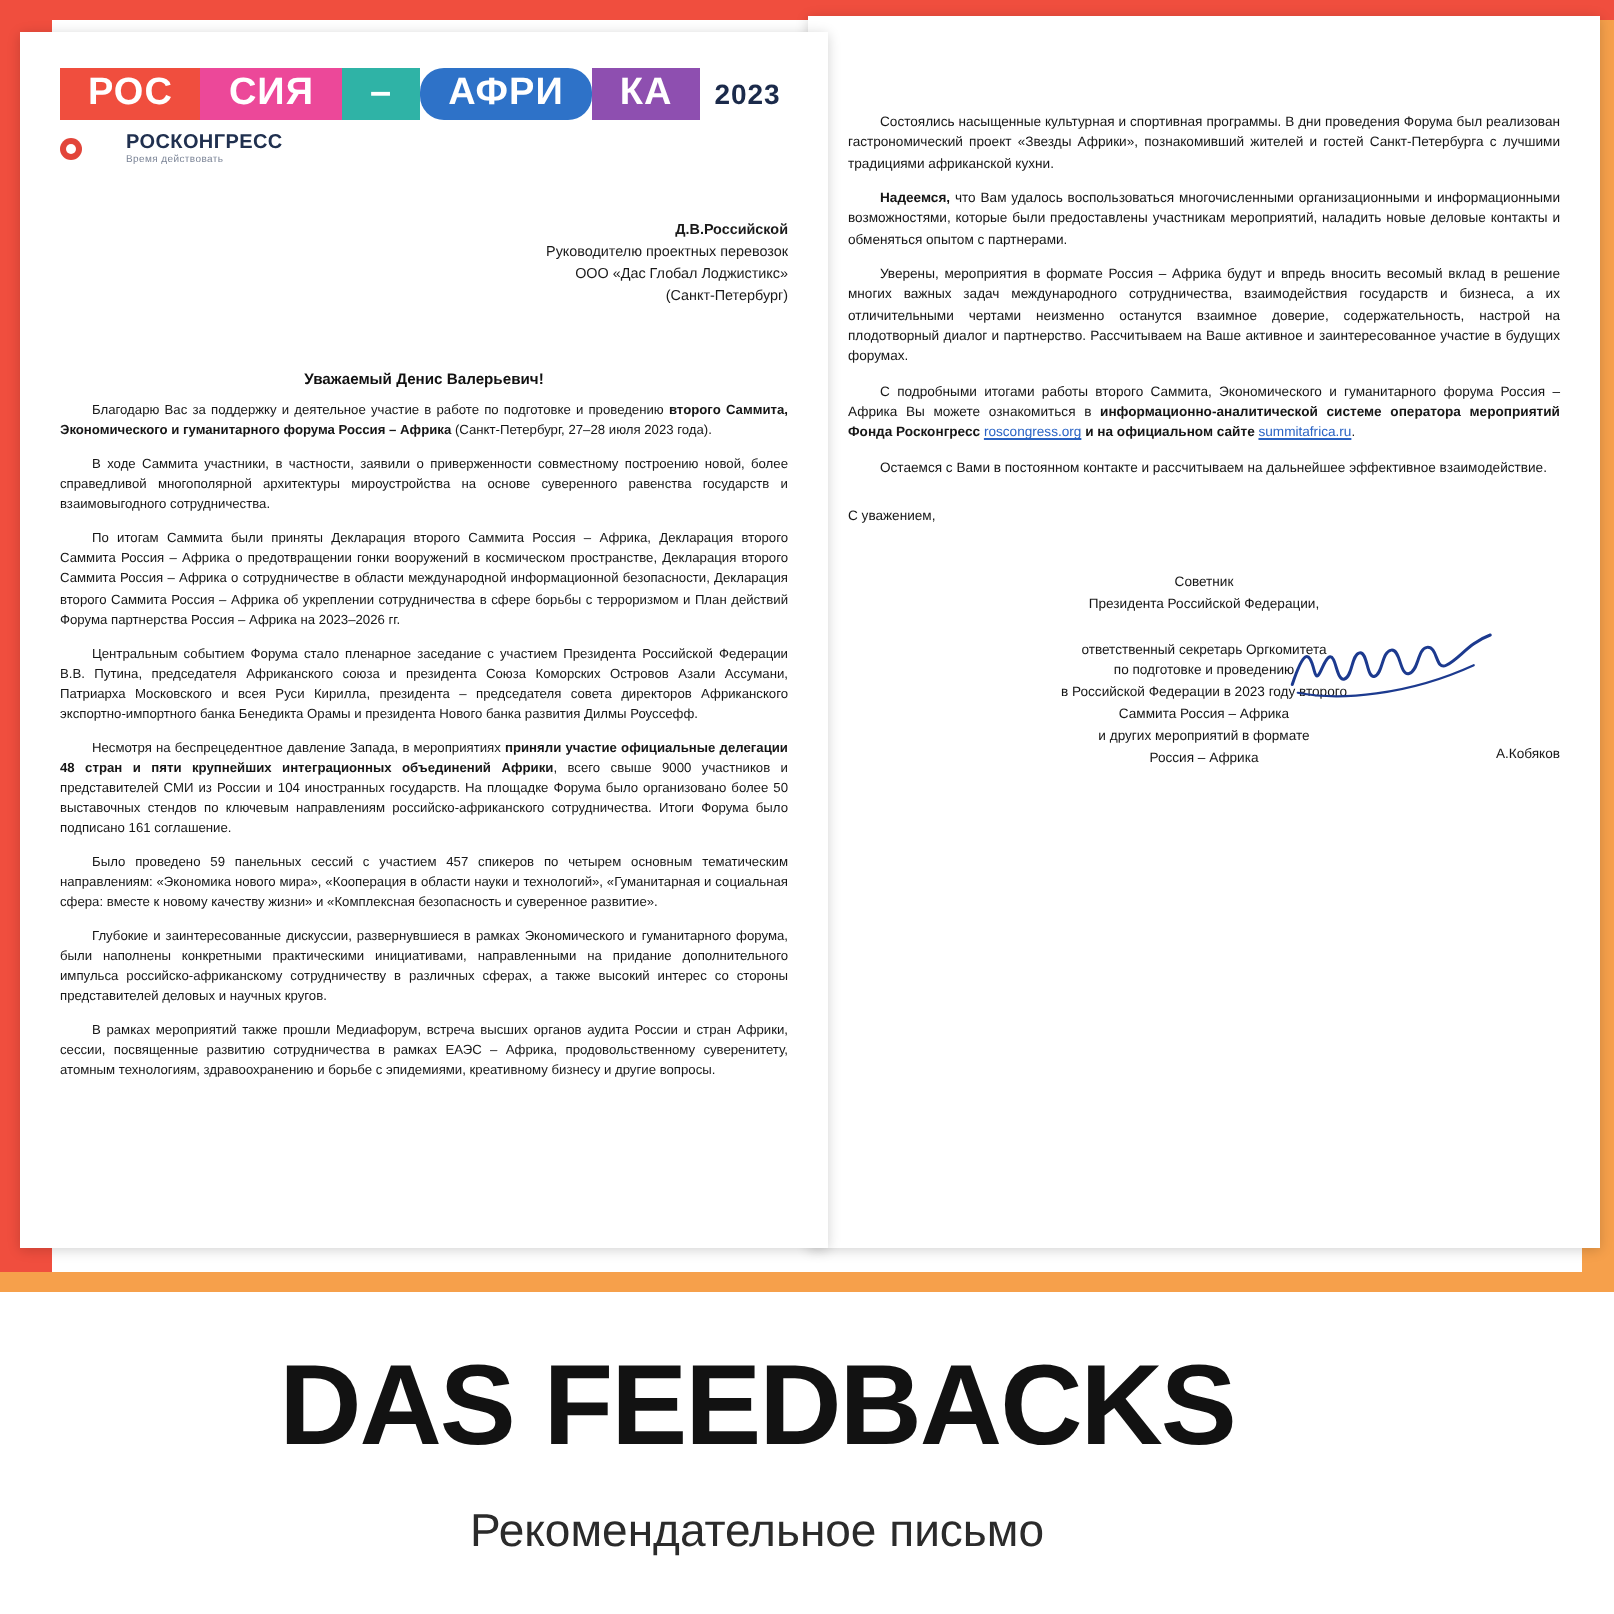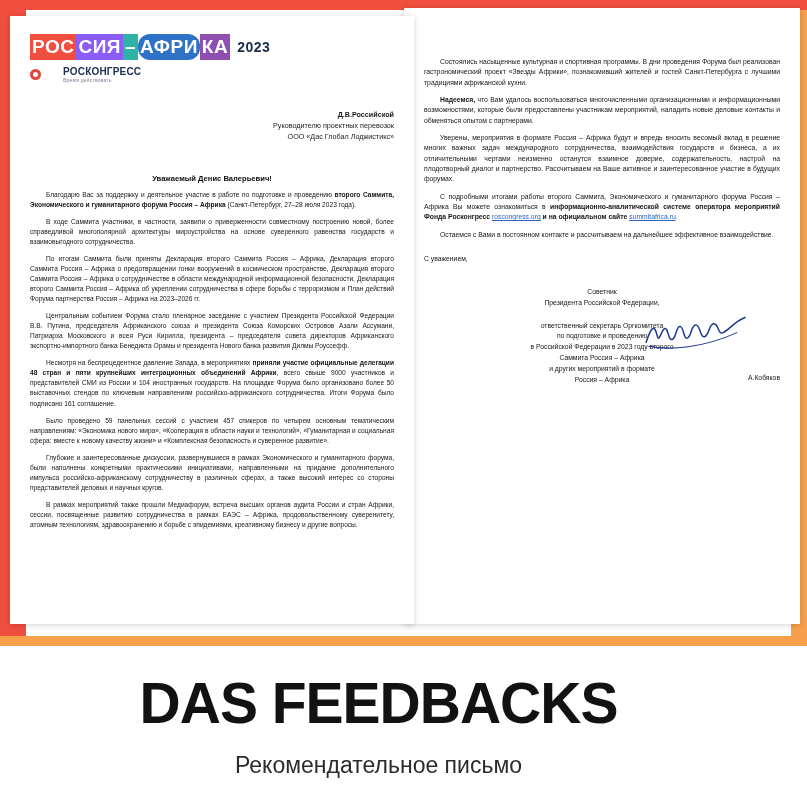--- a/index.html
+++ b/index.html
@@ -65,25 +65,25 @@
     height: 26px;
   }
   .logo-word span {
     display: inline-flex;
     align-items: center;
     justify-content: center;
     color: #ffffff;
     font-weight: 700;
     font-size: 19px;
     letter-spacing: 0.5px;
-    padding: 0 2px;
+    padding: 0 14px;
     font-family: "Liberation Sans", sans-serif;
   }
   .lw1 { background: #f04e3e; }
-  .lw2 { background: #8b5cf6; }
+  .lw2 { background: #ec4899; }
   .lw3 { background: #2fb3a6; }
   .lw4 { background: #2e72c8; border-radius: 12px; }
   .lw5 { background: #8e4fb0; }
   .logo-year {
     font-size: 14px; font-weight: 700; color: #1b2a4a;
     letter-spacing: 0.5px;
   }
   .logo-sub {
     margin-top: 7px;
     display: flex; align-items: center; gap: 22px;
@@ -250,20 +250,21 @@
             <div class="logo-sub-name">РОСКОНГРЕСС</div>
             <div class="logo-sub-tag">Время действовать</div>
           </div>
         </div>
       </div>
 
       <div class="addressee">
         <div class="nm">Д.В.Российской</div>
         <div>Руководителю проектных перевозок</div>
         <div>ООО «Дас Глобал Лоджистикс»</div>
+        <div>(Санкт-Петербург)</div>
       </div>
 
       <div class="salute">Уважаемый Денис Валерьевич!</div>
 
       <p class="body">
         Благодарю Вас за поддержку и деятельное участие в работе по подготовке и проведению <span class="b">второго Саммита, Экономического и гуманитарного форума Россия – Африка</span> (Санкт-Петербург, 27–28 июля 2023 года).
       </p>
       <p class="body">В ходе Саммита участники, в частности, заявили о приверженности совместному построению новой, более справедливой многополярной архитектуры мироустройства на основе суверенного равенства государств и взаимовыгодного сотрудничества.</p>
       <p class="body">По итогам Саммита были приняты Декларация второго Саммита Россия – Африка, Декларация второго Саммита Россия – Африка о предотвращении гонки вооружений в космическом пространстве, Декларация второго Саммита Россия – Африка о сотрудничестве в области международной информационной безопасности, Декларация второго Саммита Россия – Африка об укреплении сотрудничества в сфере борьбы с терроризмом и План действий Форума партнерства Россия – Африка на 2023–2026 гг.</p>
       <p class="body">Центральным событием Форума стало пленарное заседание с участием Президента Российской Федерации В.В. Путина, председателя Африканского союза и президента Союза Коморских Островов Азали Ассумани, Патриарха Московского и всея Руси Кирилла, президента – председателя совета директоров Африканского экспортно-импортного банка Бенедикта Орамы и президента Нового банка развития Дилмы Роуссефф.</p>

